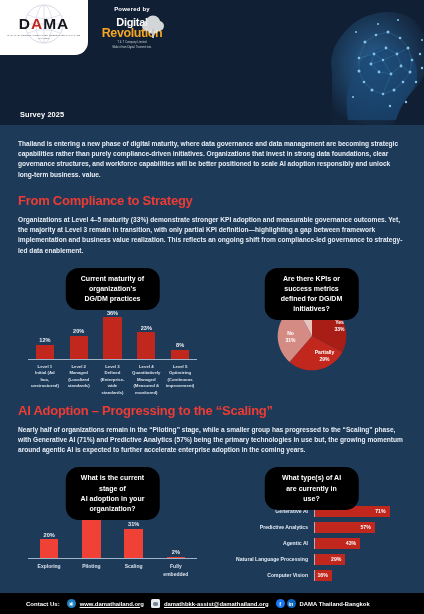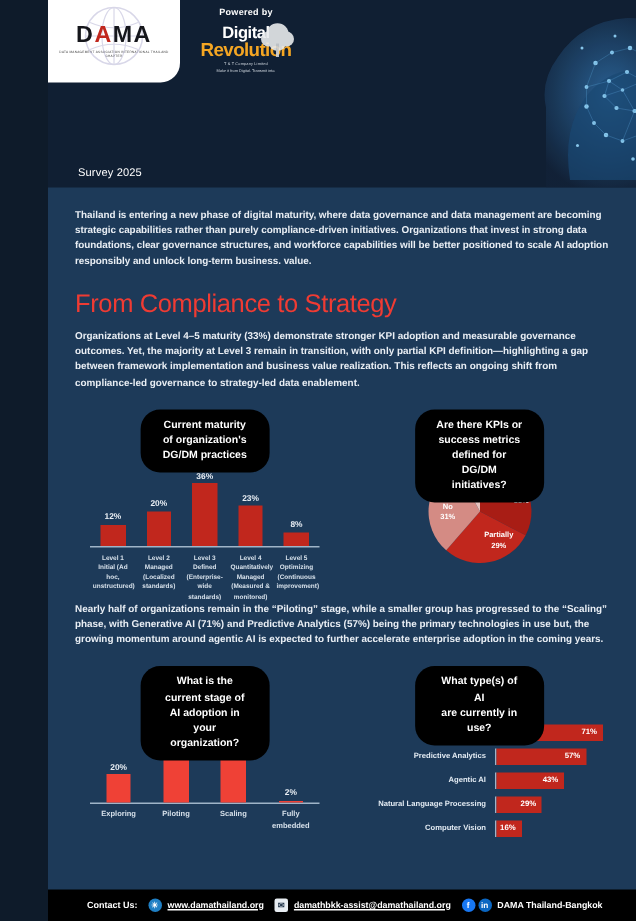--- a/index.html
+++ b/index.html
@@ -4,23 +4,22 @@
 <style>
   * { box-sizing: border-box; margin: 0; padding: 0; }
   html, body {
     width: 424px; height: 614px;
     background: #0e1b2a;
     font-family: "Liberation Sans", sans-serif;
     overflow: hidden;
   }
   #page {
     position: relative;
-    width: 392px; height: 614px;
+    width: 424px; height: 614px;
     background: #1d3a59;
-    margin-left: 32px;
   }
 
   
   .header {
     position: relative;
     width: 424px; height: 125px;
     background: #101f33;
     overflow: hidden;
   }
   .brain {
@@ -74,35 +73,35 @@
   }
 
   .h-title {
     position: absolute; left: 20px; top: 63px;
     font-size: 14.6px; font-weight: 800; color: #ffffff;
     line-height: 1.32; letter-spacing: -.35px;
     text-shadow: 0 1px 2px rgba(0,0,0,.5);
   }
   .h-sub {
     position: absolute; left: 20px; top: 110px;
-    font-size: 7.4px; font-weight: 400; color: #ffffff;
+    font-size: 7.4px; font-weight: 700; color: #ffffff;
     letter-spacing: .1px;
   }
 
   
   .body-wrap { position: relative; padding: 0 18px; }
   .intro {
     margin-top: 14px;
     font-size: 6.6px; font-weight: 700; color: #e9eef4;
     line-height: 1.55; letter-spacing: -.02px;
     text-align: left;
   }
   .sec-head {
     margin-top: 13px;
-    font-size: 17px; font-weight: 400; color: #ef3b33;
+    font-size: 13px; font-weight: 700; color: #ef3b33;
     letter-spacing: -.25px;
   }
   .sec-body {
     margin-top: 7px;
     font-size: 6.6px; font-weight: 700; color: #e9eef4;
     line-height: 1.55;
   }
 
   
   .chart-row {
@@ -375,20 +374,21 @@
               </g>
           </svg>
           <div class="pie-lab" style="left:50px;top:22px;width:34px"><span>Yes</span><br><span>33%</span></div>
           <div class="pie-lab" style="left:32px;top:52px;width:40px"><span>Partially</span><br><span>29%</span></div>
           <div class="pie-lab" style="left:5px;top:33px;width:26px"><span>No</span><br><span>31%</span></div>
           <div class="pie-lab dark" style="left:27px;top:2px;width:30px"><span>Not sure</span><br><span>8%</span></div>
         </div>
       </div>
     </div>
 
+    <div class="sec-head">AI Adoption – Progressing to the “Scaling”</div>
     <div class="sec-body">Nearly half of organizations remain in the “Piloting” stage, while a smaller group has progressed to the “Scaling” phase, with Generative AI (71%) and Predictive Analytics (57%) being the primary technologies in use but, the growing momentum around agentic AI is expected to further accelerate enterprise adoption in the coming years.</div>
 
     <div class="chart-row">
 
       <div class="chart-card">
         <div class="card-title" style="white-space:pre-line">What is the current stage of
 AI adoption in your organization?</div>
         <div class="vbars">
           <div class="vbar-plot" id="s-plot">
               <div class="vbar-col">

